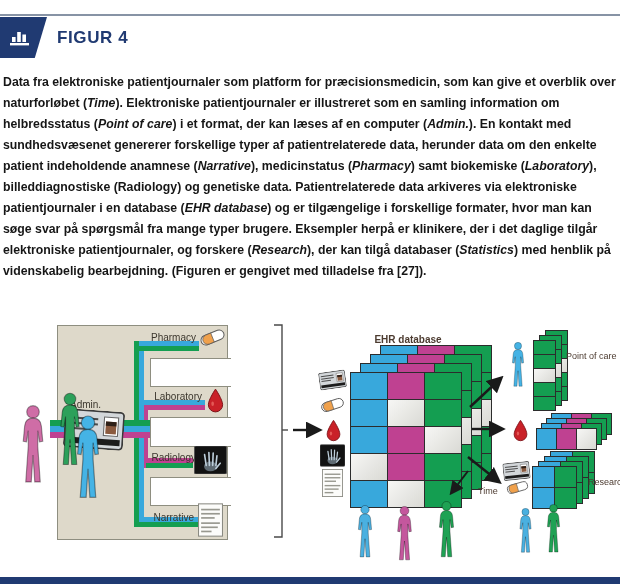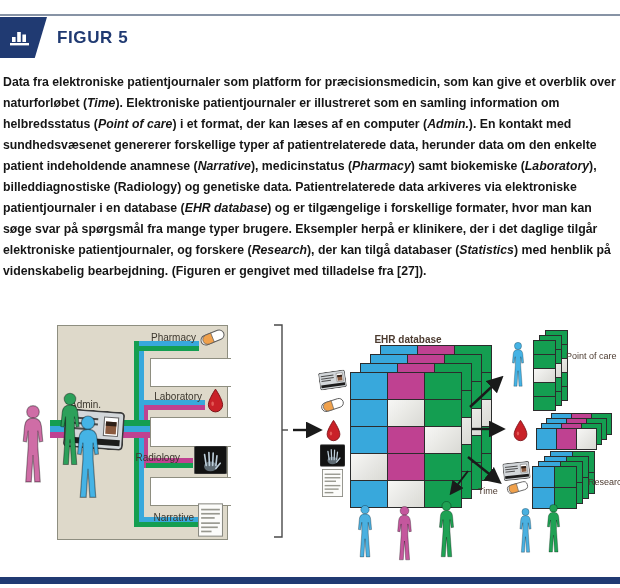--- a/index.html
+++ b/index.html
@@ -102,21 +102,21 @@
   <div class="badge">
     <svg width="26" height="24" viewBox="0 0 24 24">
       <g fill="#fff">
         <rect x="2" y="17" width="19" height="2.4"></rect>
         <rect x="4" y="11" width="3.6" height="5"></rect>
         <rect x="9.2" y="6" width="3.6" height="10"></rect>
         <rect x="14.4" y="8.5" width="3.6" height="7.5"></rect>
       </g>
     </svg>
   </div>
-  <div class="fig-label">FIGUR 5</div>
+  <div class="fig-label">FIGUR 4</div>
 
   <div class="caption"><span>Data fra elektroniske patientjournaler som platform for præcisionsmedicin, som kan give et overblik over naturforløbet (</span><em>Time</em><span>). Elektroniske patientjournaler er illustreret som en samling information om helbredsstatus (</span><em>Point of care</em><span>) i et format, der kan læses af en computer (</span><em>Admin.</em><span>). En kontakt med sundhedsvæsenet genererer forskellige typer af patientrelaterede data, herunder data om den enkelte patient indeholdende anamnese (</span><em>Narrative</em><span>), medicinstatus (</span><em>Pharmacy</em><span>) samt biokemiske (</span><em>Laboratory</em><span>), billeddiagnostiske (Radiology) og genetiske data. Patientrelaterede data arkiveres via elektroniske patientjournaler i en database (</span><em>EHR database</em><span>) og er tilgængelige i forskellige formater, hvor man kan søge svar på spørgsmål fra mange typer brugere. Eksempler herpå er klinikere, der i det daglige tilgår elektroniske patientjournaler, og forskere (</span><em>Research</em><span>), der kan tilgå databaser (</span><em>Statistics</em><span>) med henblik på videnskabelig bearbejdning. (Figuren er gengivet med tilladelse fra [27]).</span></div>
 
   <div>
 
     <div class="beige-box"></div>
     <div class="notch" style="top:358px"></div>
     <div class="notch" style="top:417px;height:30px"></div>
     <div class="notch" style="top:477px"></div>
 
@@ -143,21 +143,21 @@
     <div class="arm-label" style="left:120px;top:332px;width:76px">Pharmacy</div>
     <svg class="icon" style="left:199px;top:329px;transform:rotate(-22deg)" width="27" height="17">
         <use href="#sym-pill"></use>
       </svg>
 
     <div class="arm-label" style="left:118px;top:391px;width:84px">Laboratory</div>
     <svg class="icon" style="left:206px;top:388px" width="19" height="25">
         <use href="#sym-drop"></use>
       </svg>
 
-    <div class="arm-label" style="left:108px;top:452px;width:72px">Radiology</div>
+    <div class="arm-label" style="left:124px;top:452px;width:72px">Radiology</div>
     <svg class="icon" style="left:194px;top:446px" width="33" height="28">
         <use href="#sym-xray"></use>
       </svg>
 
     <div class="arm-label" style="left:118px;top:512px;width:76px">Narrative</div>
     <svg class="icon" style="left:198px;top:503px" width="25" height="34">
         <use href="#sym-doc"></use>
       </svg>
 
     <div class="admin-label">Admin.</div>

